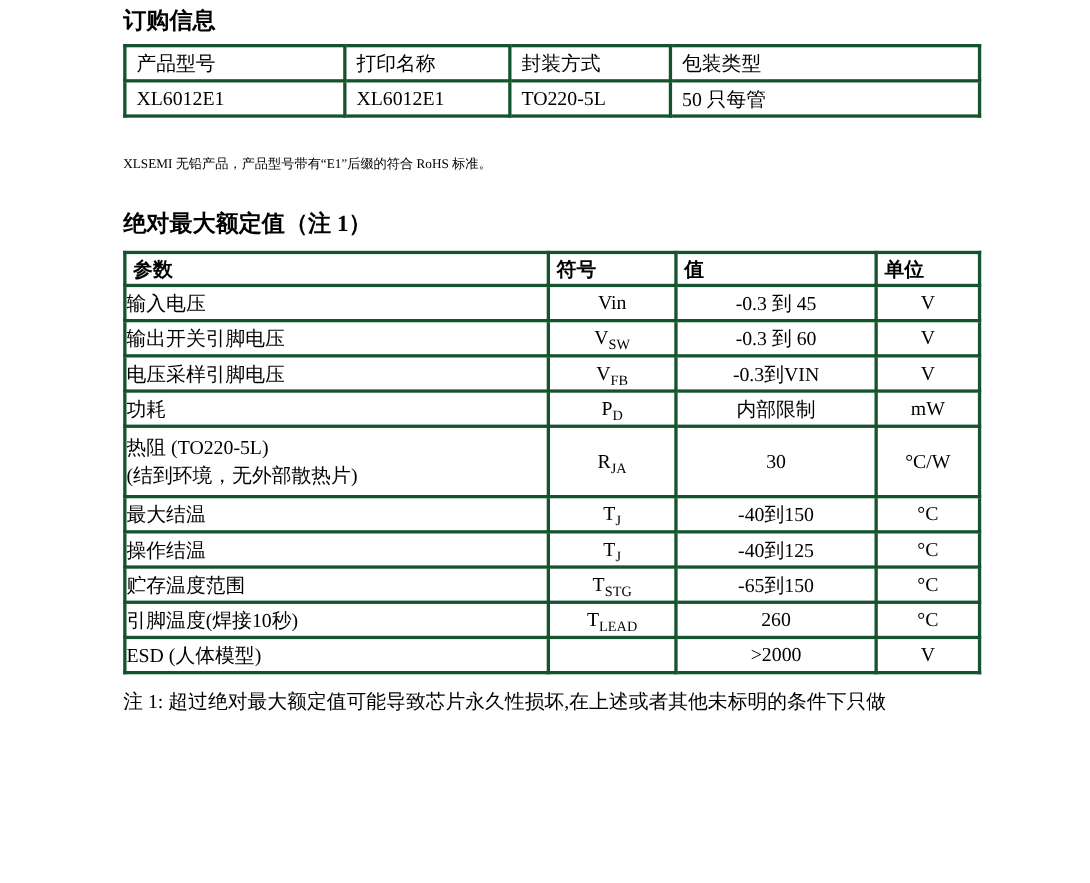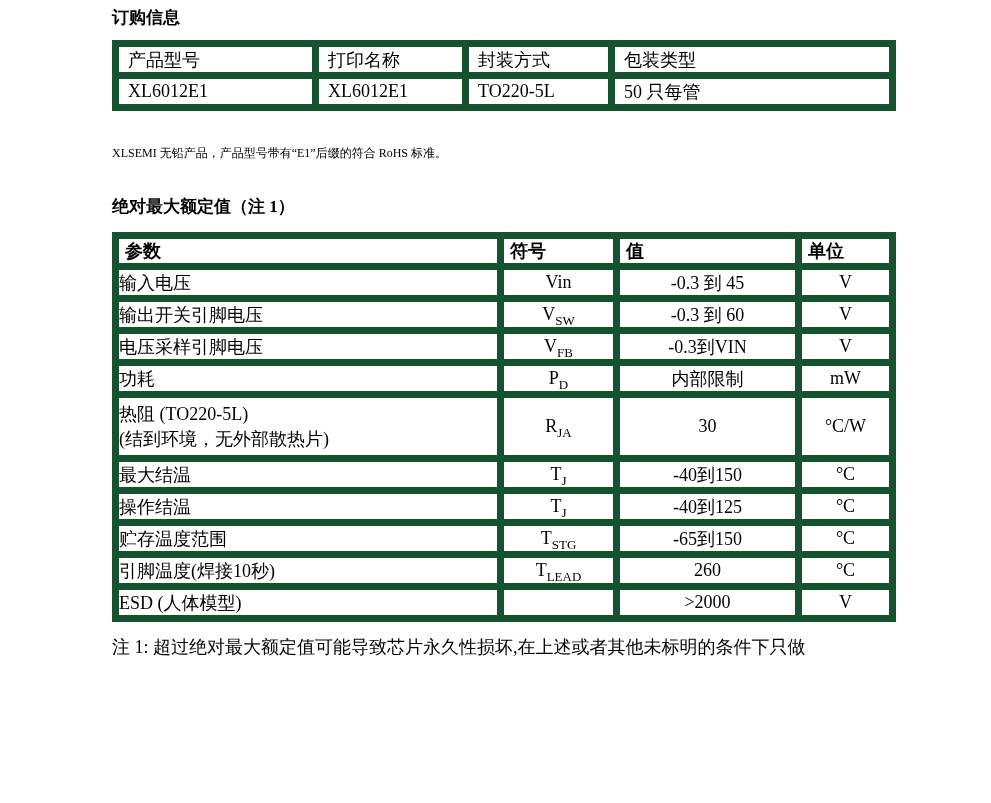--- a/index.html
+++ b/index.html
@@ -16,36 +16,36 @@
     position: relative;
     overflow: hidden;
   }
   .content {
     position: absolute;
     left: 112px;
     top: 0;
     width: 779px;
   }
   .section-title {
-    font-size: 17px;
+    font-size: 21px;
     font-weight: bold;
     margin: 0;
     line-height: 26px;
   }
   .title-1 { margin-top: 5px; }
   .title-2 { margin-top: 30px; }
 
   table {
     border-collapse: collapse;
     table-layout: fixed;
     width: 777px;
     border: 2px solid #000;
   }
   td, th {
-    border: 7px solid #14532d;
+    border: 3px solid #14532d;
     font-size: 18px;
     font-weight: normal;
     padding: 0 6px;
     vertical-align: middle;
     overflow: hidden;
     white-space: nowrap;
   }
   .ordering-table { margin-top: 9px; }
   .ordering-table td { height: 32px; text-align: left; padding-left: 9px; }
 

